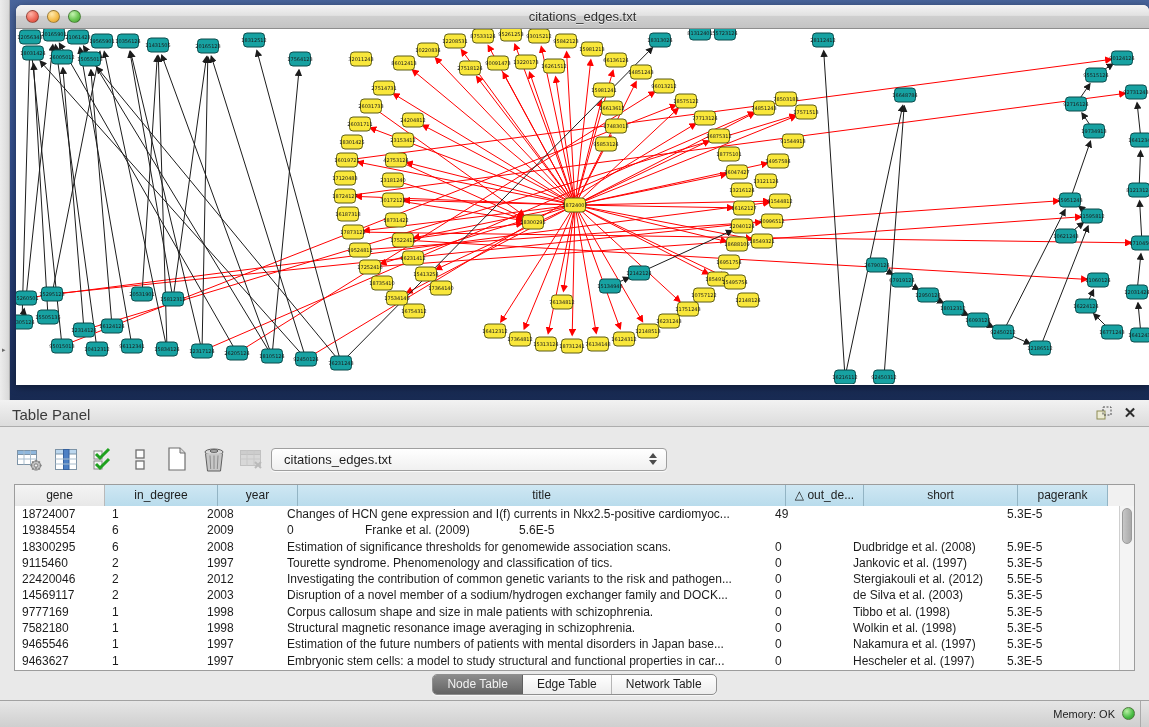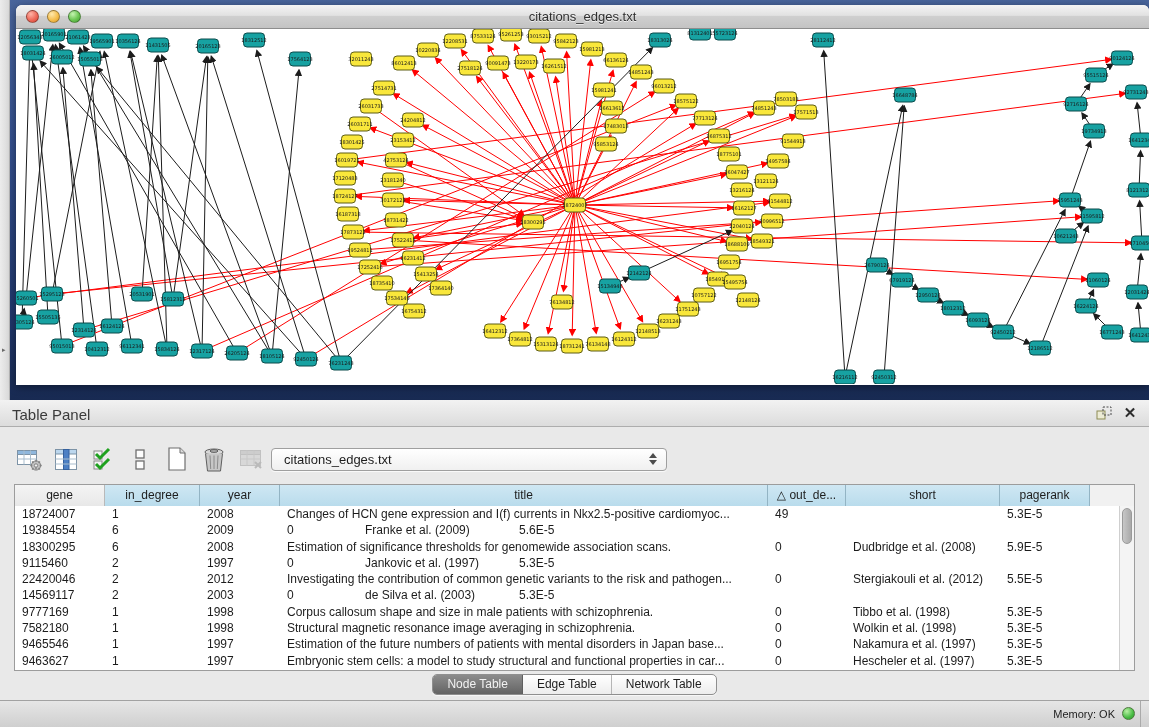--- a/index.html
+++ b/index.html
@@ -871,21 +871,21 @@
       <span>citations_edges.txt</span>
       <span class="updown">
           <i class="up"></i>
           <i class="dn"></i>
         </span>
     </div>
 
     <div class="tablebox">
       <div class="thead">
           <div class="th plain" style="width: 90px;">gene</div>
-          <div class="th" style="width: 95px;">in_degree</div>
+          <div class="th" style="width: 113px;">in_degree</div>
           <div class="th" style="width: 80px;">year</div>
           <div class="th" style="width: 488px;">title</div>
           <div class="th" style="width: 78px;">△ out_de...</div>
           <div class="th" style="width: 154px;">short</div>
           <div class="th" style="width: 90px;">pagerank</div>
           <div class="th fill"></div>
         </div>
       <div class="tbody">
           <div class="tr">
             <div class="td" style="width: 90px;">18724007</div>
@@ -910,37 +910,39 @@
             <div class="td" style="width: 80px;">2008</div>
             <div class="td" style="width: 488px;">Estimation of significance thresholds for genomewide association scans.</div>
             <div class="td" style="width: 78px;">0</div>
             <div class="td" style="width: 154px;">Dudbridge et al. (2008)</div>
             <div class="td" style="width: 90px;">5.9E-5</div>
           </div>
           <div class="tr">
             <div class="td" style="width: 90px;">9115460</div>
             <div class="td" style="width: 95px;">2</div>
             <div class="td" style="width: 80px;">1997</div>
+            <div class="td" style="width: 488px;">Tourette syndrome. Phenomenology and classification of tics.</div>
             <div class="td" style="width: 78px;">0</div>
             <div class="td" style="width: 154px;">Jankovic et al. (1997)</div>
             <div class="td" style="width: 90px;">5.3E-5</div>
           </div>
           <div class="tr">
             <div class="td" style="width: 90px;">22420046</div>
             <div class="td" style="width: 95px;">2</div>
             <div class="td" style="width: 80px;">2012</div>
             <div class="td" style="width: 488px;">Investigating the contribution of common genetic variants to the risk and pathogen...</div>
             <div class="td" style="width: 78px;">0</div>
             <div class="td" style="width: 154px;">Stergiakouli et al. (2012)</div>
             <div class="td" style="width: 90px;">5.5E-5</div>
           </div>
           <div class="tr">
             <div class="td" style="width: 90px;">14569117</div>
             <div class="td" style="width: 95px;">2</div>
             <div class="td" style="width: 80px;">2003</div>
+            <div class="td" style="width: 488px;">Disruption of a novel member of a sodium/hydrogen exchanger family and DOCK...</div>
             <div class="td" style="width: 78px;">0</div>
             <div class="td" style="width: 154px;">de Silva et al. (2003)</div>
             <div class="td" style="width: 90px;">5.3E-5</div>
           </div>
           <div class="tr">
             <div class="td" style="width: 90px;">9777169</div>
             <div class="td" style="width: 95px;">1</div>
             <div class="td" style="width: 80px;">1998</div>
             <div class="td" style="width: 488px;">Corpus callosum shape and size in male patients with schizophrenia.</div>
             <div class="td" style="width: 78px;">0</div>

